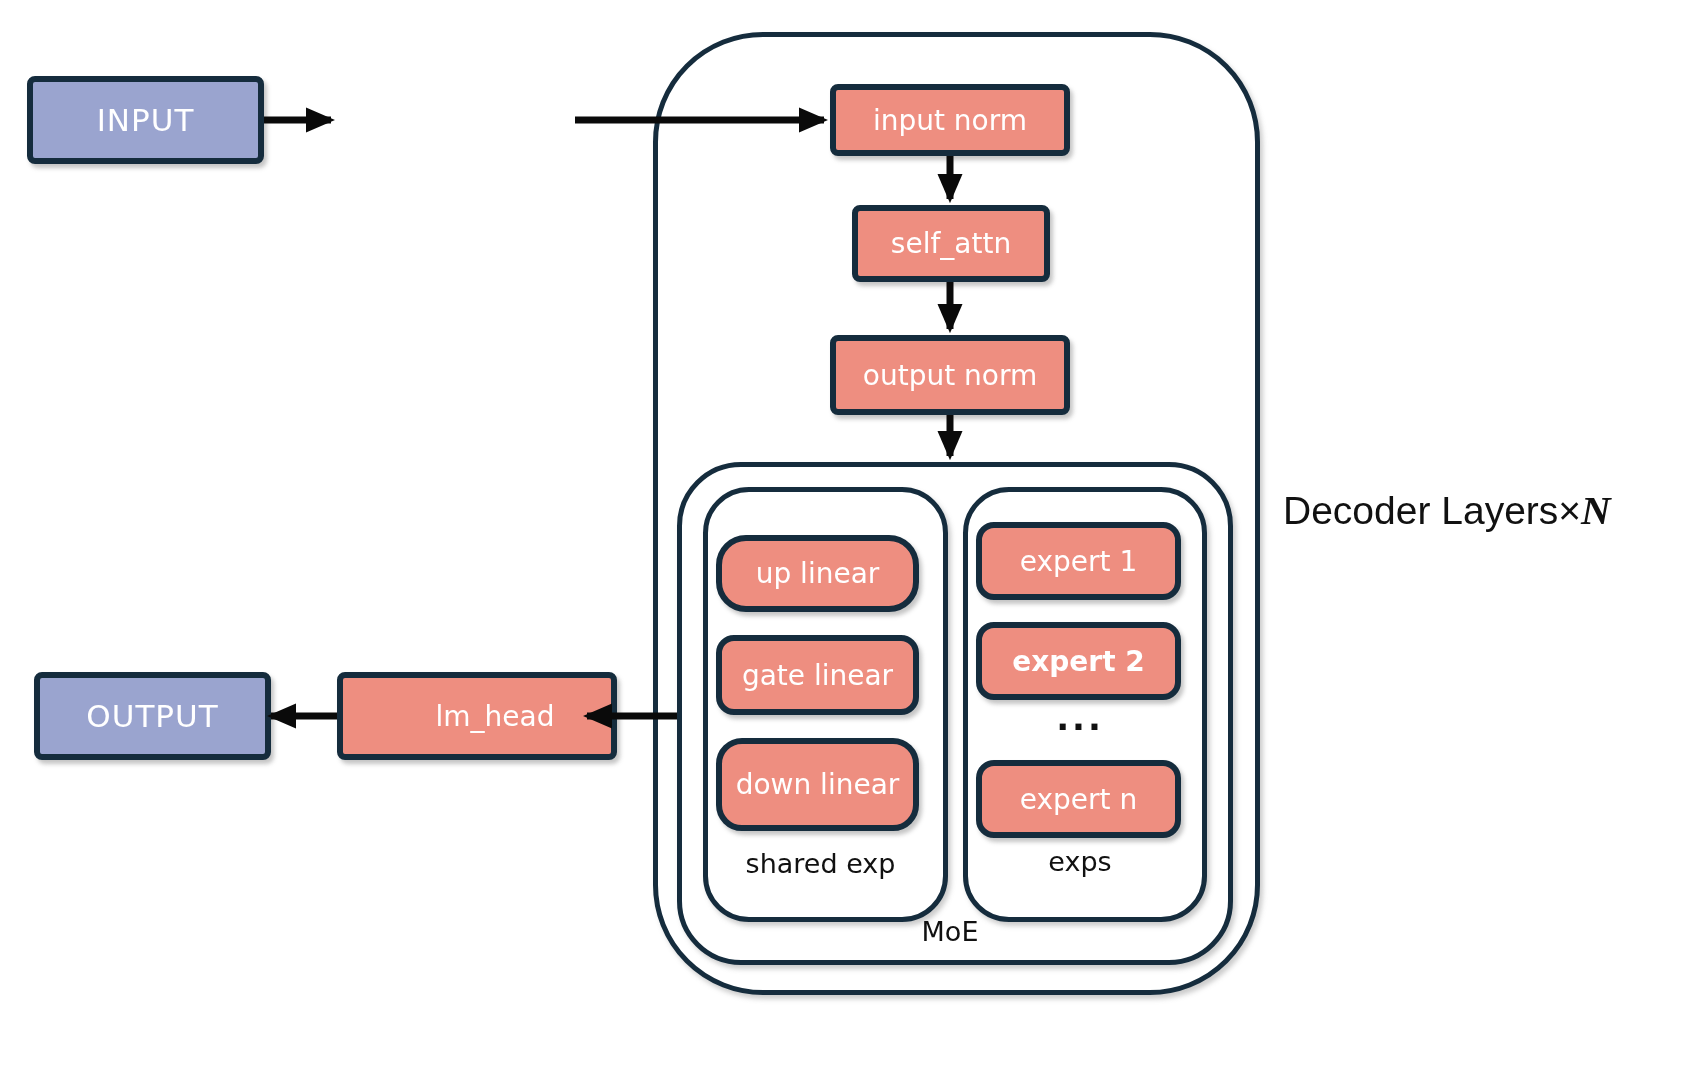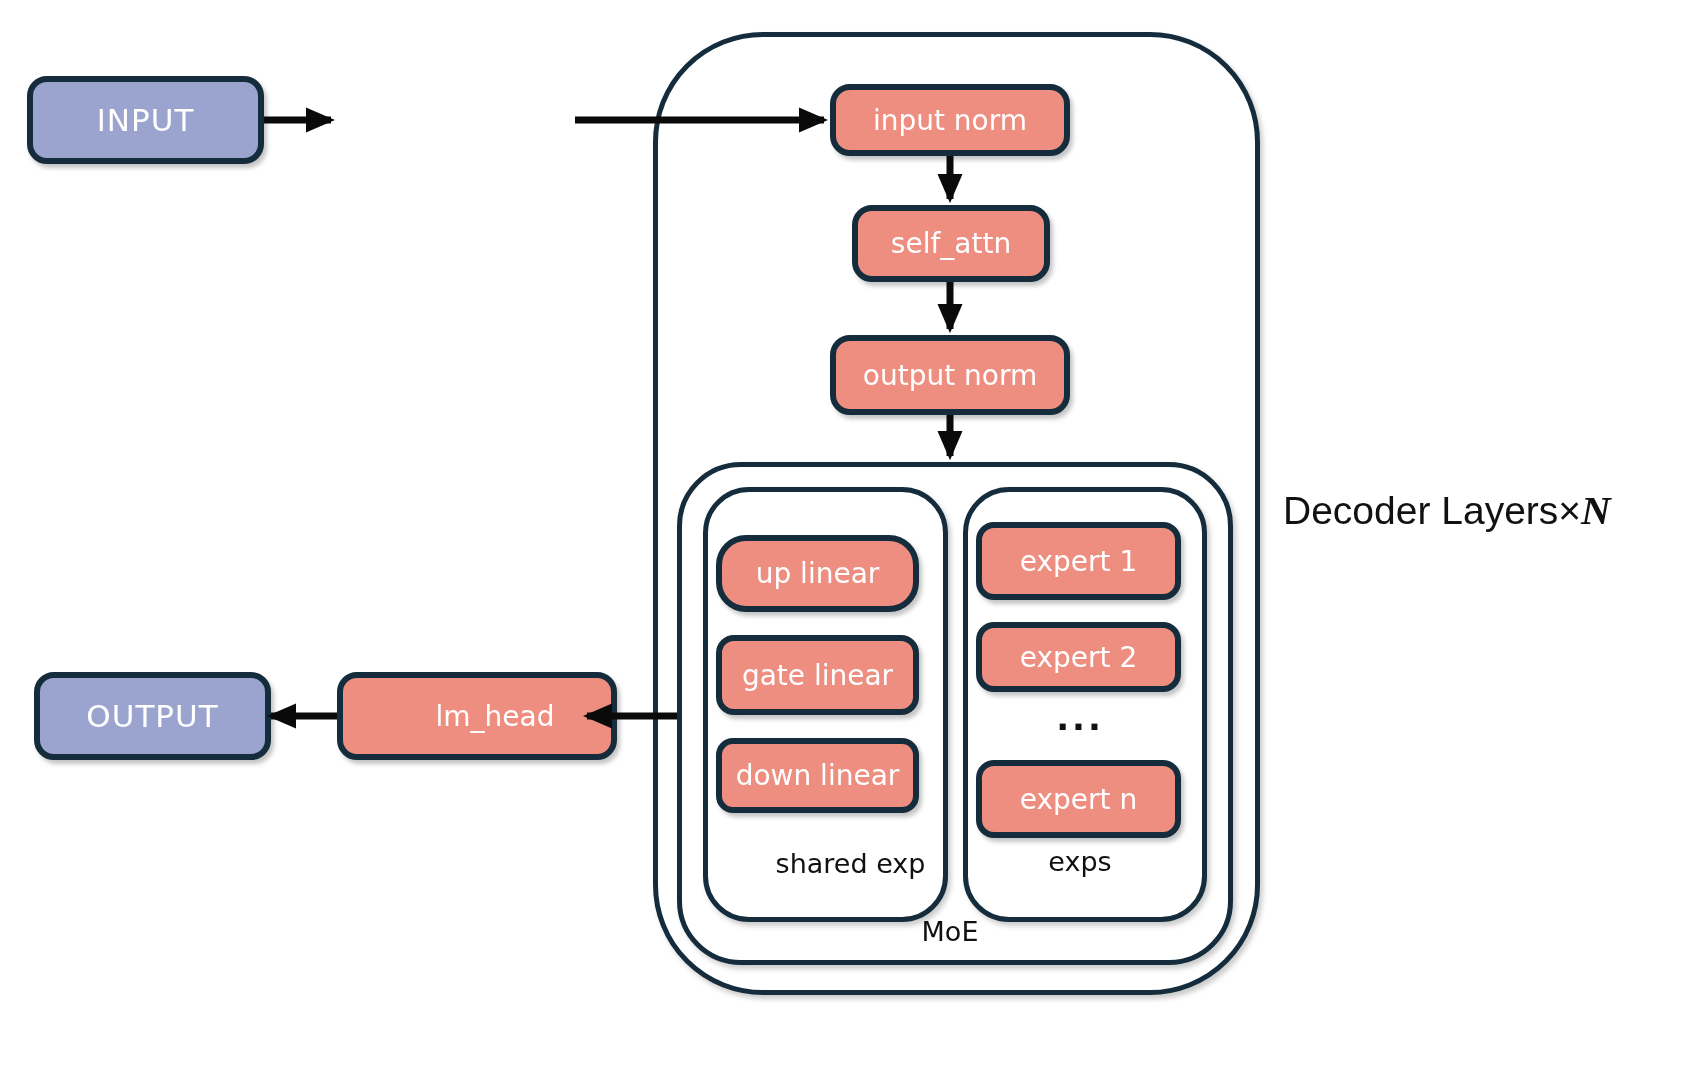--- a/index.html
+++ b/index.html
@@ -27,51 +27,51 @@
   .shared    { left: 703px; top: 487px; width: 235px; height: 425px; border-radius: 46px; }
   .exps      { left: 963px; top: 487px; width: 234px; height: 425px; border-radius: 46px; }
 
   
   .box {
     position: absolute;
     display: flex;
     align-items: center;
     justify-content: center;
     border: 6px solid var(--color-navy, #152C3D);
-    border-radius: 20px;
+    border-radius: 8px;
     color: var(--color-box_text, #ffffff);
     font-size: 28px;
     box-shadow: 3px 4px 4px rgba(110,110,110,0.4);
     box-sizing: border-box;
   }
   .salmon { background: var(--color-salmon, #EE8E80); }
   .blue   { background: var(--color-blue, #9AA4CF); }
 
   .b-input       { left: 27px;  top: 76px;  width: 237px; height: 88px; font-size: 31px; letter-spacing: 1px; }
   .b-embd        { left: 337px; top: 76px;  width: 238px; height: 88px; }
   .b-input-norm  { left: 830px; top: 84px;  width: 240px; height: 72px; }
   .b-self-attn   { left: 852px; top: 205px; width: 198px; height: 77px; }
   .b-output-norm { left: 830px; top: 335px; width: 240px; height: 80px; }
   .b-up-linear   { left: 716px; top: 535px; width: 203px; height: 77px; border-radius: 30px; }
   .b-gate-linear { left: 716px; top: 635px; width: 203px; height: 80px; border-radius: 18px; }
-  .b-down-linear { left: 716px; top: 738px; width: 203px; height: 75px; border-radius: 17px; }
+  .b-down-linear { left: 716px; top: 738px; width: 203px; height: 93px; border-radius: 26px; }
   .b-expert-1    { left: 976px; top: 522px; width: 205px; height: 78px; border-radius: 18px; justify-content: center; }
-  .b-expert-2    { left: 976px; top: 622px; width: 205px; height: 70px; border-radius: 18px; }
+  .b-expert-2    { left: 976px; top: 622px; width: 205px; height: 78px; border-radius: 18px; font-weight: bold; }
   .b-expert-n    { left: 976px; top: 760px; width: 205px; height: 78px; border-radius: 18px; }
   .b-lm-head     { left: 337px; top: 672px; width: 280px; height: 88px; padding-left: 36px; }
   .b-output      { left: 34px;  top: 672px; width: 237px; height: 88px; font-size: 31px; letter-spacing: 1px; align-items: center; }
 
   
   .lbl {
     position: absolute;
     color: var(--color-label, #111111);
     text-align: center;
     font-size: 27px;
   }
-  .lbl-shared { left: 703px; top: 848px; width: 235px; padding-left: 30px; }
+  .lbl-shared { left: 703px; top: 848px; width: 235px; }
   .lbl-exps   { left: 963px; top: 846px; width: 234px; }
   .lbl-moe    { left: 677px; top: 916px; width: 546px; }
   .lbl-dots   { left: 963px; top: 698px; width: 234px; font-weight: 900; font-size: 34px; letter-spacing: 3px; }
 
   .caption {
     position: absolute;
     left: 1283px;
     top: 486px;
     color: #111111;
     font-size: 39px;

